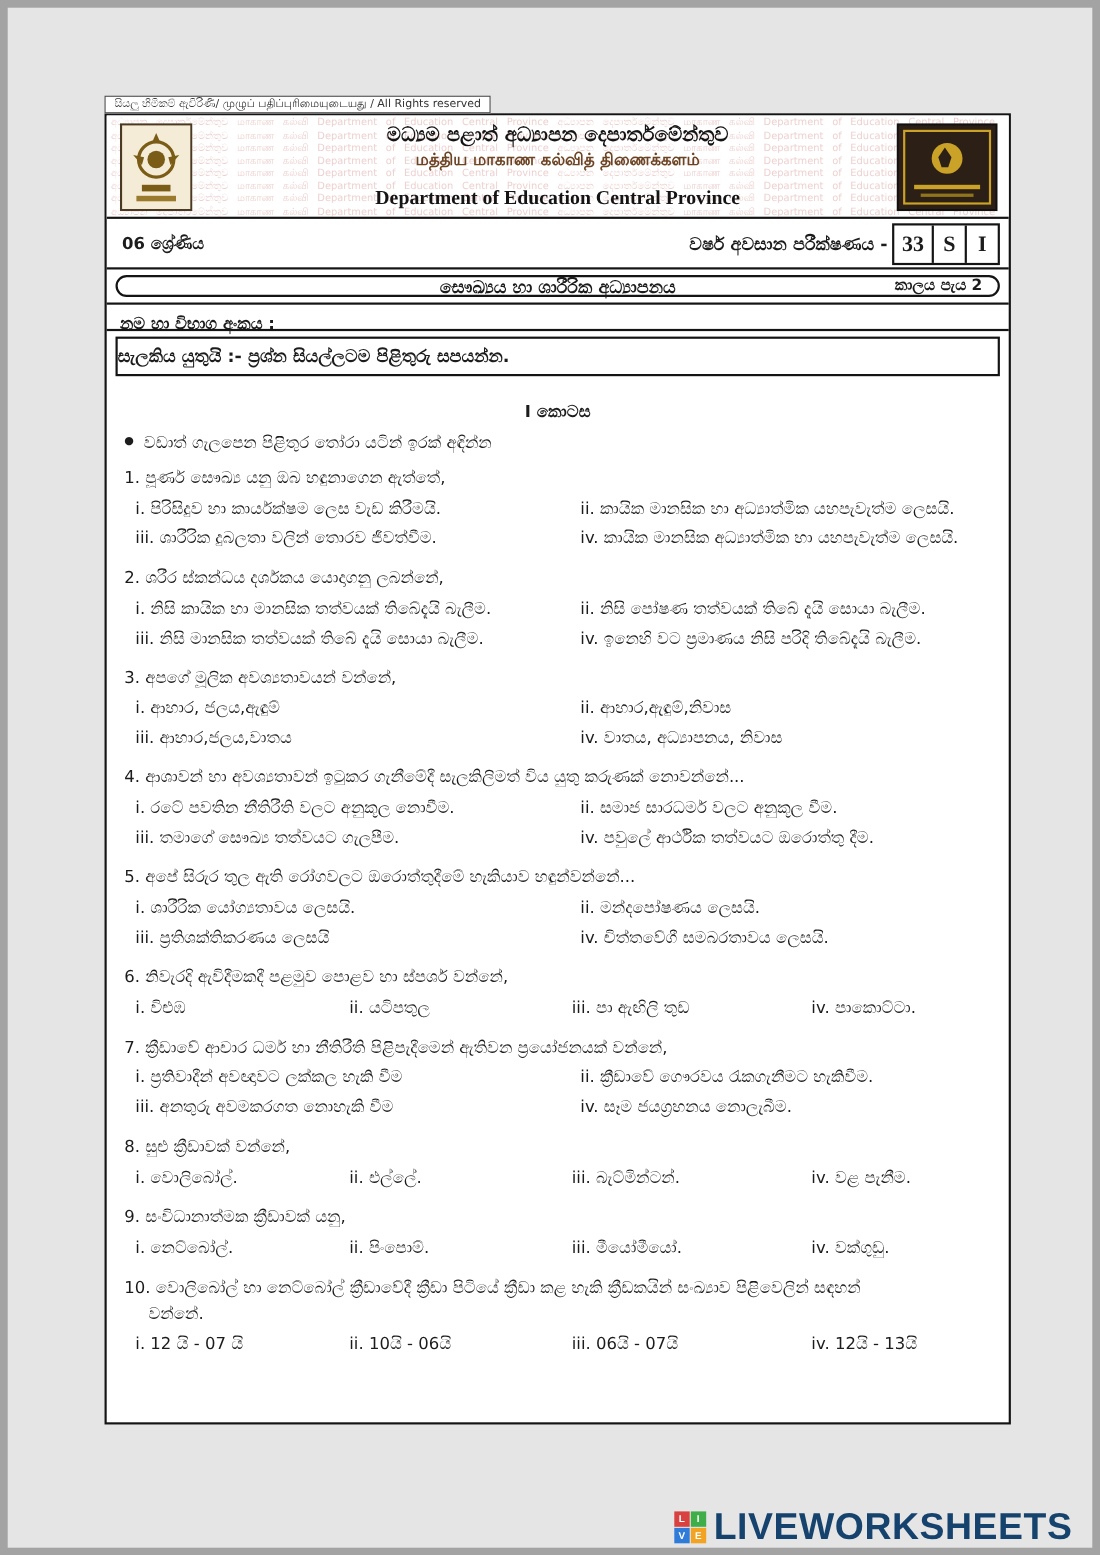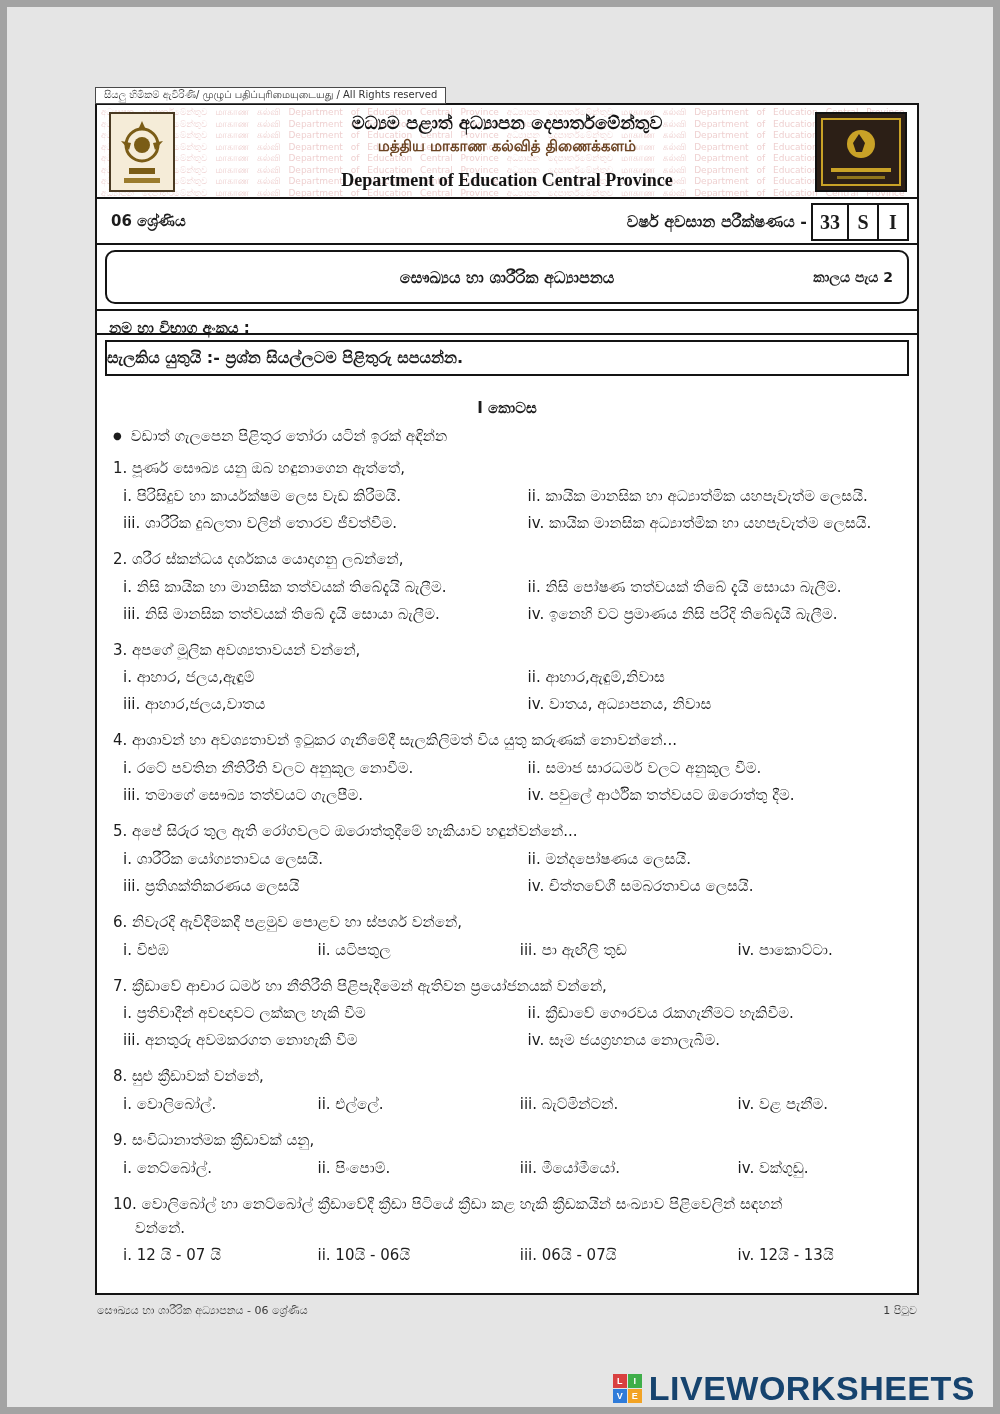--- a/index.html
+++ b/index.html
@@ -24,21 +24,21 @@
   .t-en{font-family:"Liberation Serif","DejaVu Serif",serif;font-size:18px;font-weight:bold;margin-top:13px;color:#141414}
 
   .exam-row{position:relative;height:46px;border-bottom:2px solid #141414;display:flex;align-items:center}
   .grade{width:190px;padding-left:14px;font-weight:bold;font-size:15px}
   .exam-title{flex:1;text-align:right;font-weight:bold;font-size:16px;padding-right:60px}
   .code-box{position:absolute;right:8px;top:4px;height:38px;display:flex;border:2px solid #141414;background:#fff}
   .code-cell{min-width:30px;padding:0 7px;display:flex;align-items:center;justify-content:center;
     font-weight:bold;font-size:20px;font-family:"Liberation Serif","DejaVu Serif",serif}
   .code-cell + .code-cell{border-left:2px solid #141414}
 
-  .subject-row{height:66px;border-bottom:2px solid #141414;padding:5px 8px}
+  .subject-row{height:32px;border-bottom:2px solid #141414;padding:5px 8px}
   .subject-box{height:100%;border:2px solid #141414;border-radius:10px;display:flex;align-items:center;
     justify-content:center;position:relative;background:#fff}
   .subject{font-weight:bold;font-size:16px}
   .duration{position:absolute;right:14px;font-weight:bold;font-size:14px}
 
   .name-row{height:24px;border-bottom:2px solid #141414;line-height:34px;padding-left:12px;font-weight:bold;font-size:15px}
 
   .notice-row{padding:5px 8px}
   .notice-box{border:2px solid #141414;height:36px;line-height:32px;font-weight:bold;font-size:16px}
 
@@ -223,24 +223,20 @@
               <div class="opt">ii. 10යි - 06යි</div>
               <div class="opt">iii. 06යි - 07යි</div>
               <div class="opt">iv. 12යි - 13යි</div>
             </div>
           </div>
         </div>
     </div>
 
   </div>
 
-  <div class="footer">
-    <span>සෞඛ්‍යය හා ශාරීරික අධ්‍යාපනය - 06 ශ්‍රේණිය</span>
-    <span>1 පිටුව</span>
-  </div>
 
   <div class="branding">
     <div class="sq-grid" id="sq-grid">
         <div class="sq" style="background: rgb(217, 64, 64);">L</div>
         <div class="sq" style="background: rgb(63, 174, 73);">I</div>
         <div class="sq" style="background: rgb(47, 123, 217);">V</div>
         <div class="sq" style="background: rgb(242, 163, 36);">E</div>
       </div>
     <span class="brand-name" id="brand-name" style="color: rgb(22, 67, 110);">LIVEWORKSHEETS</span>
   </div>

